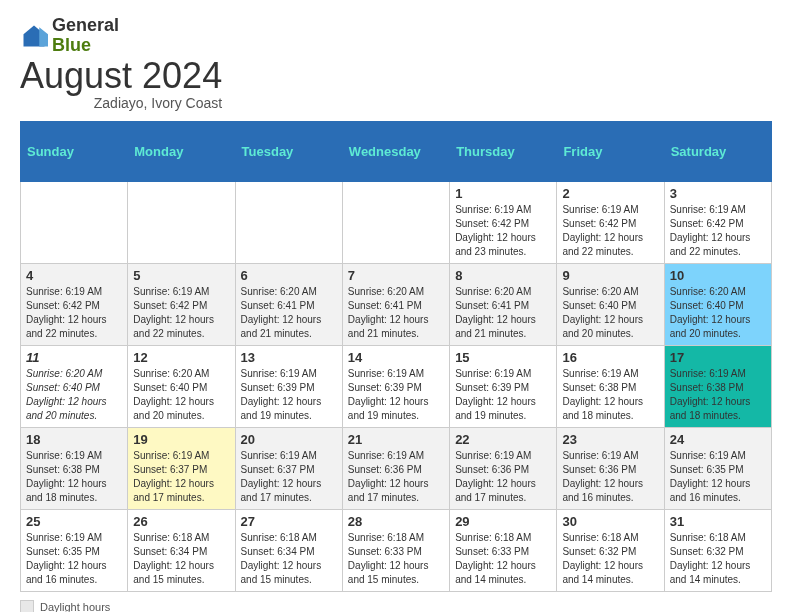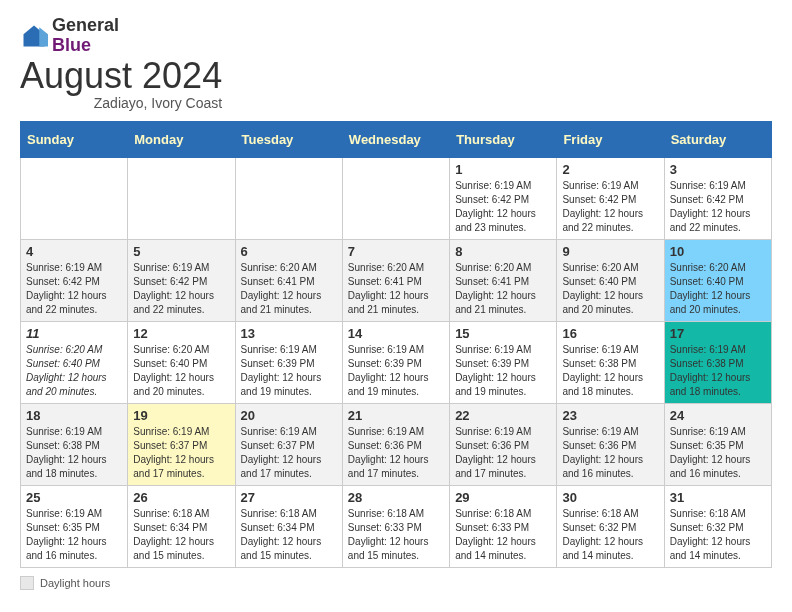--- a/index.html
+++ b/index.html
@@ -34,21 +34,21 @@
       line-height: 1.1;
     }
     .logo-general {
       font-size: 18px;
       font-weight: bold;
       color: #333;
     }
     .logo-blue {
       font-size: 18px;
       font-weight: bold;
-      color: #701a75;
+      color: #4d7c0f;
     }
     .logo-icon {
       width: 28px;
       height: 28px;
     }
     .title-block {
       text-align: right;
     }
     .month-year {
       font-size: 36px;
@@ -60,25 +60,25 @@
       font-size: 14px;
       color: #555;
     }
     .calendar-table {
       width: 100%;
       border-collapse: collapse;
       table-layout: fixed;
     }
     .calendar-table th {
       background: #2a6db5;
-      color: #fef9c3;
+      color: #5eead4;
       font-size: 13px;
       font-weight: bold;
       text-align: left;
-      padding: 10px 6px;
+      padding: 22px 6px;
       border: 1px solid #2a6db5;
       margin-left: 12px;
     }
     .calendar-table td {
       border: 1px solid #ccc;
       vertical-align: top;
       padding: 4px 5px;
       font-size: 10.5px;
       color: #333;
       height: 78px;

